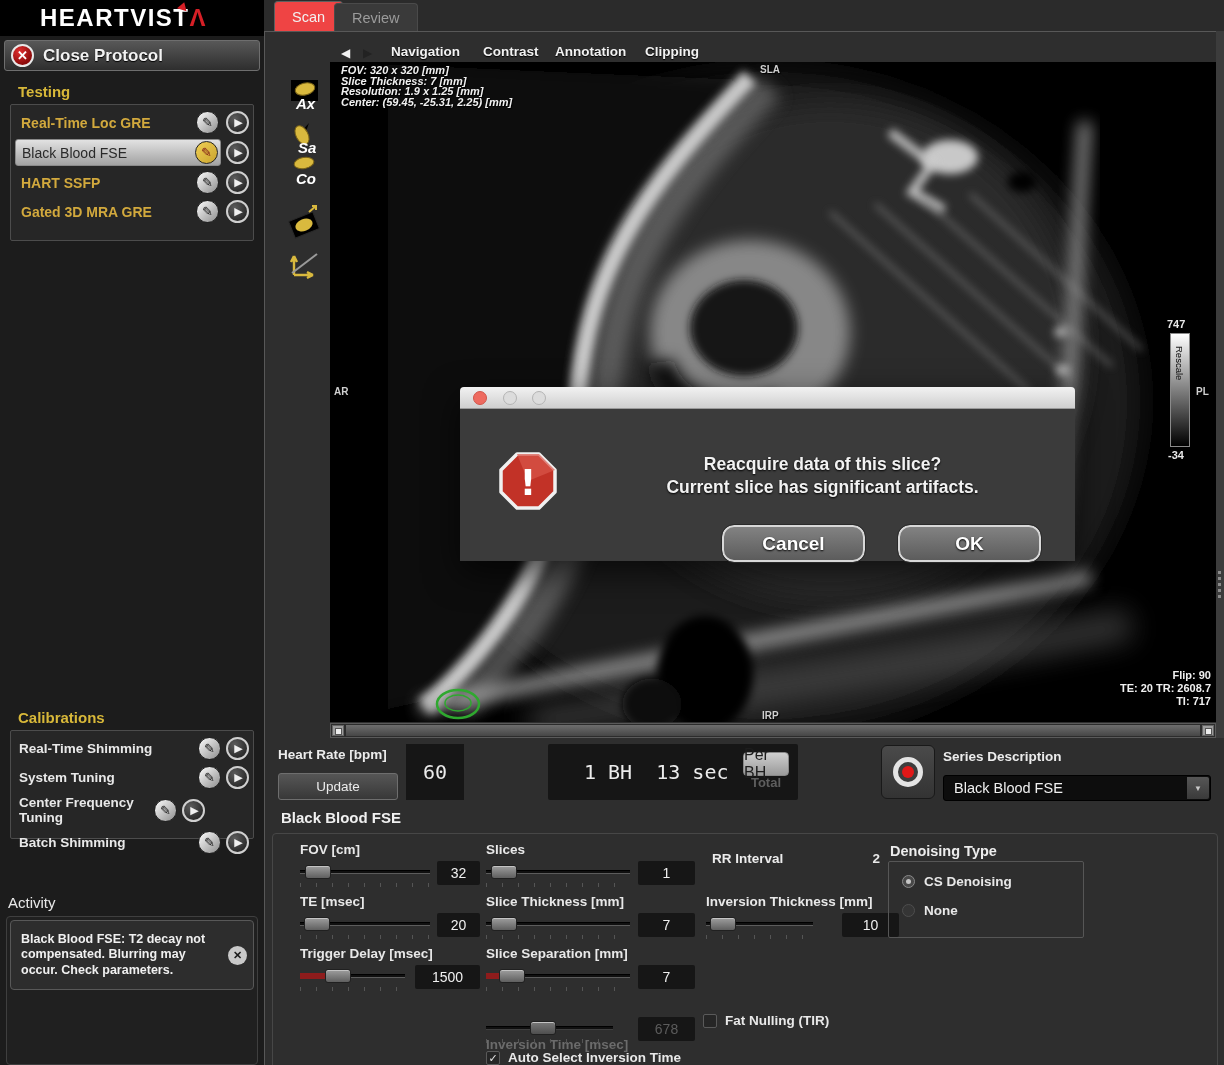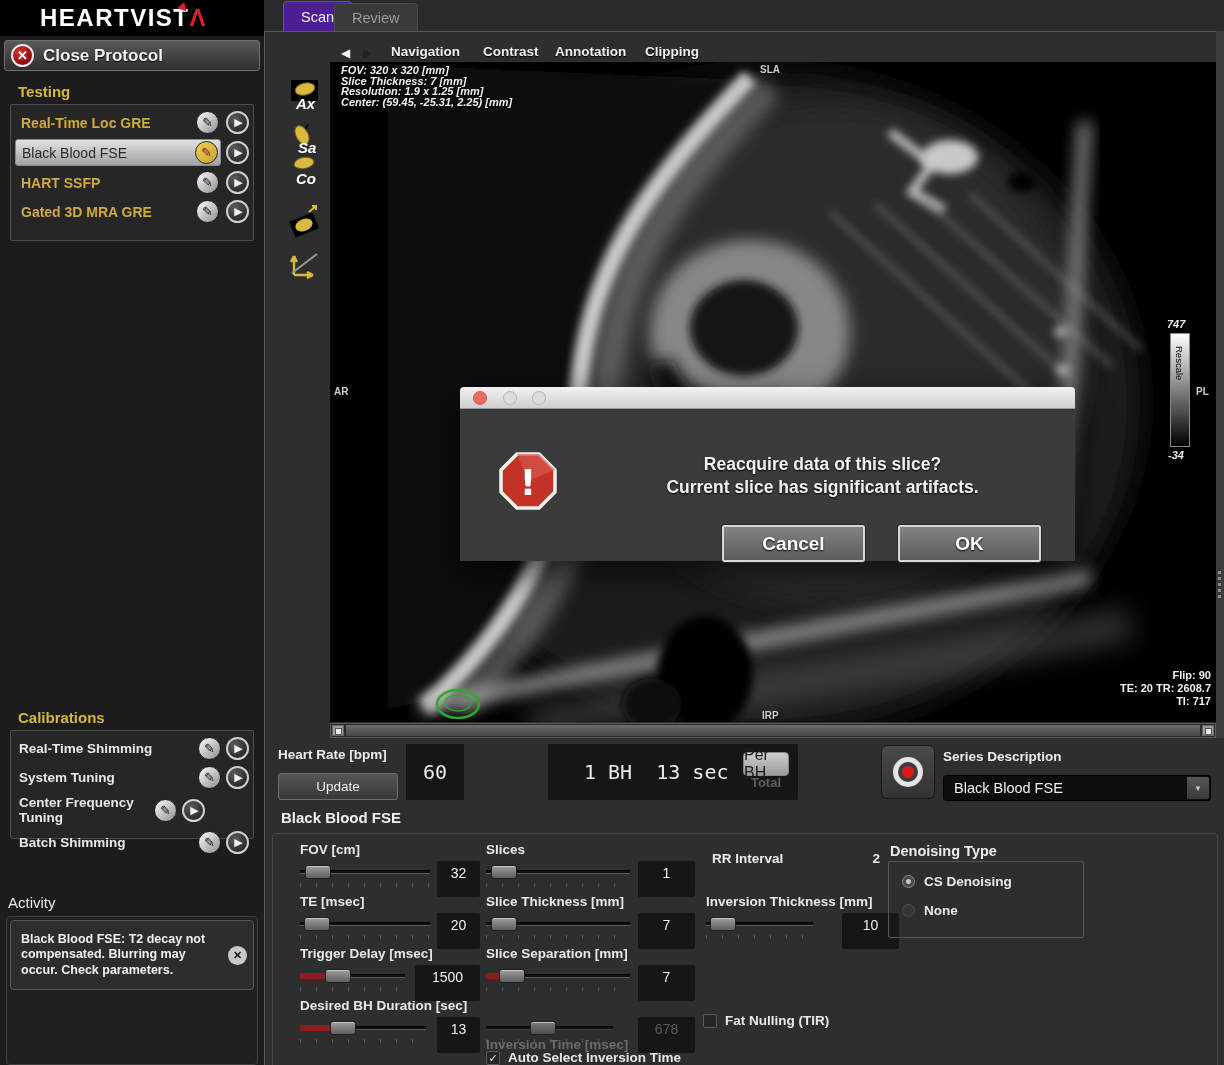--- a/index.html
+++ b/index.html
@@ -58,21 +58,21 @@
     display:flex; align-items:center; padding:4px 6px 4px 10px; }
   .activity-text { flex:1; color:#f0f0f0; font-size:12.5px; font-weight:bold; line-height:15.5px; }
   .activity-x { width:19px; height:19px; border-radius:50%; background:#c9c9c9; color:#1b1b1b;
     font-size:11px; font-weight:bold; display:flex; align-items:center; justify-content:center;
     cursor:pointer; flex:0 0 auto; margin-left:6px; }
 
   
   .tabbar { left:264px; top:0; width:960px; height:31px; background:#2b2b2b; }
   .tab { position:absolute; top:3px; height:28px; padding:0 17px; font-size:14.5px;
     display:flex; align-items:center; border-radius:4px 4px 0 0; cursor:pointer; }
-  .tab.active { left:19px; background:#4c1d95; border:1px solid #5f5f5f; border-bottom:none;
+  .tab.active { left:10px; background:#ef4444; border:1px solid #5f5f5f; border-bottom:none;
     color:#f2f2f2; top:1px; height:30px; }
   .tab.inactive { left:70px; background:#3a3a3a; border:1px solid #4a4a4a; border-bottom:none;
     color:#9b9b9b; }
   .mainpanel { left:264px; top:31px; width:960px; height:1034px; background:#2e2e2e;
     border-top:1px solid #585858; border-left:1px solid #585858; }
 
   .menu-item { position:absolute; top:44px; color:#f2f2f2; font-size:13.5px; font-weight:600;
     cursor:pointer; text-shadow:0 1px 1px #000; }
   .nav-arrow { position:absolute; top:46px; font-size:12px; cursor:pointer; }
 
@@ -82,38 +82,38 @@
   .viewport { left:330px; top:62px; width:886px; height:660px; background:#000; overflow:hidden; }
   .ovl { position:absolute; color:#f0f0f0; text-shadow:1px 1px 1px #000; }
   .fov-ovl { left:11px; top:3px; font-size:11px; font-weight:bold; line-height:10.5px;font-style:italic; }
   .orient { font-size:10px; font-weight:bold; color:#cfcfcf; }
   .params-ovl { right:5px; top:607px; font-size:11px; font-weight:bold; line-height:13px; text-align:right; }
   .redact { position:absolute; background:#000; }
   .scalebar { position:absolute; left:840px; top:271px; width:20px; height:114px;
     background:linear-gradient(#ffffff,#000000); border:1px solid #8a8a8a; }
   .scalebar .rlabel { position:absolute; left:3px; top:12px; writing-mode:vertical-rl;
     font-size:9.5px; color:#9a9a9a; mix-blend-mode:difference; color:#bbb; }
-  .scale-num { position:absolute; font-size:11px; font-weight:bold; color:#e8e8e8; text-shadow:1px 1px 1px #000;font-style:italic; }
+  .scale-num { position:absolute; font-size:11px; font-weight:bold; color:#e8e8e8; text-shadow:1px 1px 1px #000; }
 
   
   .dialog { left:460px; top:387px; width:615px; height:174px; z-index:20;
     box-shadow:0 12px 34px rgba(0,0,0,.65); border-radius:4px 4px 0 0; }
   .dlg-title { height:22px; background:linear-gradient(#f2f2f2,#cfcfcf);
     border-bottom:1px solid #9a9a9a; border-radius:4px 4px 0 0; position:relative; }
   .light { position:absolute; top:4px; width:14px; height:14px; border-radius:50%; cursor:pointer; }
   .light.red { left:13px; background:#ee6a5f; border:1px solid #d0554a; }
   .light.grey { background:#dcdcdc; border:1px solid #b4b4b4; }
   .dlg-body { height:152px; background:#3b3b3b; position:relative;
     display:flex; align-items:flex-start; }
   .stop-icon { position:absolute; left:38px; top:42px; }
   .dlg-text { position:absolute; left:120px; right:10px; top:44px; text-align:center;
     color:#f2f2f2; font-size:17.5px; font-weight:bold; line-height:23px; text-shadow:0 1px 2px #000; }
   .dlg-btn { position:absolute; top:116px; width:143px; height:37px;
     background:linear-gradient(#828282,#5c5c5c); border:2px solid #d8d8d8; outline:1px solid #2a2a2a;
-    border-radius:2px; color:#fff; font-size:19px; font-weight:bold; text-shadow:0 1px 2px #000;
+    border-radius:12px; color:#fff; font-size:19px; font-weight:bold; text-shadow:0 1px 2px #000;
     display:flex; align-items:center; justify-content:center; cursor:pointer; }
 
   
   .hscroll { left:330px; top:723px; width:886px; height:15px; background:#2c2c2c;
     border:1px solid #5a5a5a; }
   .hthumb { position:absolute; left:15px; right:15px; top:1px; bottom:1px;
     background:linear-gradient(#6e6e6e,#464646); }
   .hend { position:absolute; top:1px; width:12px; height:11px; background:#9c9c9c;
     border:1px solid #666; }
   .hend::after { content:""; position:absolute; left:2px; top:2px; width:5px; height:5px;
@@ -163,21 +163,21 @@
     white-space:nowrap; }
   .slider { position:absolute; top:22px; height:16px; cursor:pointer; }
   .track { position:absolute; left:0; right:0; top:6px; height:4px; background:#101010;
     border-top:1px solid #000; border-bottom:1px solid #5c5c5c; }
   .fill { position:absolute; left:0; top:5px; height:6px; background:#8e1c1c; display:none; }
   .handle { position:absolute; top:1px; width:26px; height:14px; border-radius:3px;
     background:linear-gradient(#9e9e9e,#5f5f5f); border:1px solid #202020;
     box-shadow:inset 0 1px 0 #c4c4c4; }
   .ticks { position:absolute; top:41px; height:4px;
     background:repeating-linear-gradient(90deg,#555 0,#555 1px,transparent 1px,transparent 16px); }
-  .vbox { position:absolute; top:19px; height:36px; background:#161616; border-radius:2px;
+  .vbox { position:absolute; top:19px; height:24px; background:#161616; border-radius:2px;
     color:#f0f0f0; font-size:14px; text-align:center; line-height:24px; cursor:text; }
   .param.disabled .plabel { color:#6b6b6b;margin-top:39px; }
   .param.disabled .vbox { color:#5c5c5c; }
   .param.disabled .handle { background:linear-gradient(#7a7a7a,#4e4e4e); }
   .param.disabled .track { border-bottom-color:#3f3f3f; }
 
   .rr-label { left:712px; top:851px; }
   .rr-value { left:852px; top:851px; width:28px; text-align:right; color:#e8e8e8;
     font-size:13.5px; font-weight:600; }
   .den-box { left:888px; top:861px; width:196px; height:77px; border:1px solid #565656;
@@ -510,30 +510,20 @@
   <div class="param" style="left:300px;top:946px;width:180px;height:50px;">
     <div class="plabel">Trigger Delay [msec]</div>
     <div class="slider" style="left:0;width:105px;">
         <div class="track"></div>
         <div class="fill" style="display: block; width: calc(32% + 4.68px);"></div>
         <div class="handle" style="left: calc(32% - 8.32px);"></div>
       </div>
     <div class="ticks" style="left:0;width:105px;"></div>
     <div class="vbox" style="left:115px;width:65px;">1500</div>
   </div>
-  <div class="param" style="left:300px;top:998px;width:180px;height:50px;">
-    <div class="plabel">Desired BH Duration [sec]</div>
-    <div class="slider" style="left:0;width:126px;">
-        <div class="track"></div>
-        <div class="fill" style="display: block; width: calc(30% + 5.2px);"></div>
-        <div class="handle" style="left: calc(30% - 7.8px);"></div>
-      </div>
-    <div class="ticks" style="left:0;width:126px;"></div>
-    <div class="vbox" style="left:137px;width:43px;">13</div>
-  </div>
 
   <div class="param" style="left:486px;top:842px;width:210px;height:50px;">
     <div class="plabel">Slices</div>
     <div class="slider" style="left:0;width:144px;">
         <div class="track"></div>
         <div class="handle" style="left: calc(4% - 1.04px);"></div>
       </div>
     <div class="ticks" style="left:0;width:144px;"></div>
     <div class="vbox" style="left:152px;width:57px;">1</div>
   </div>

